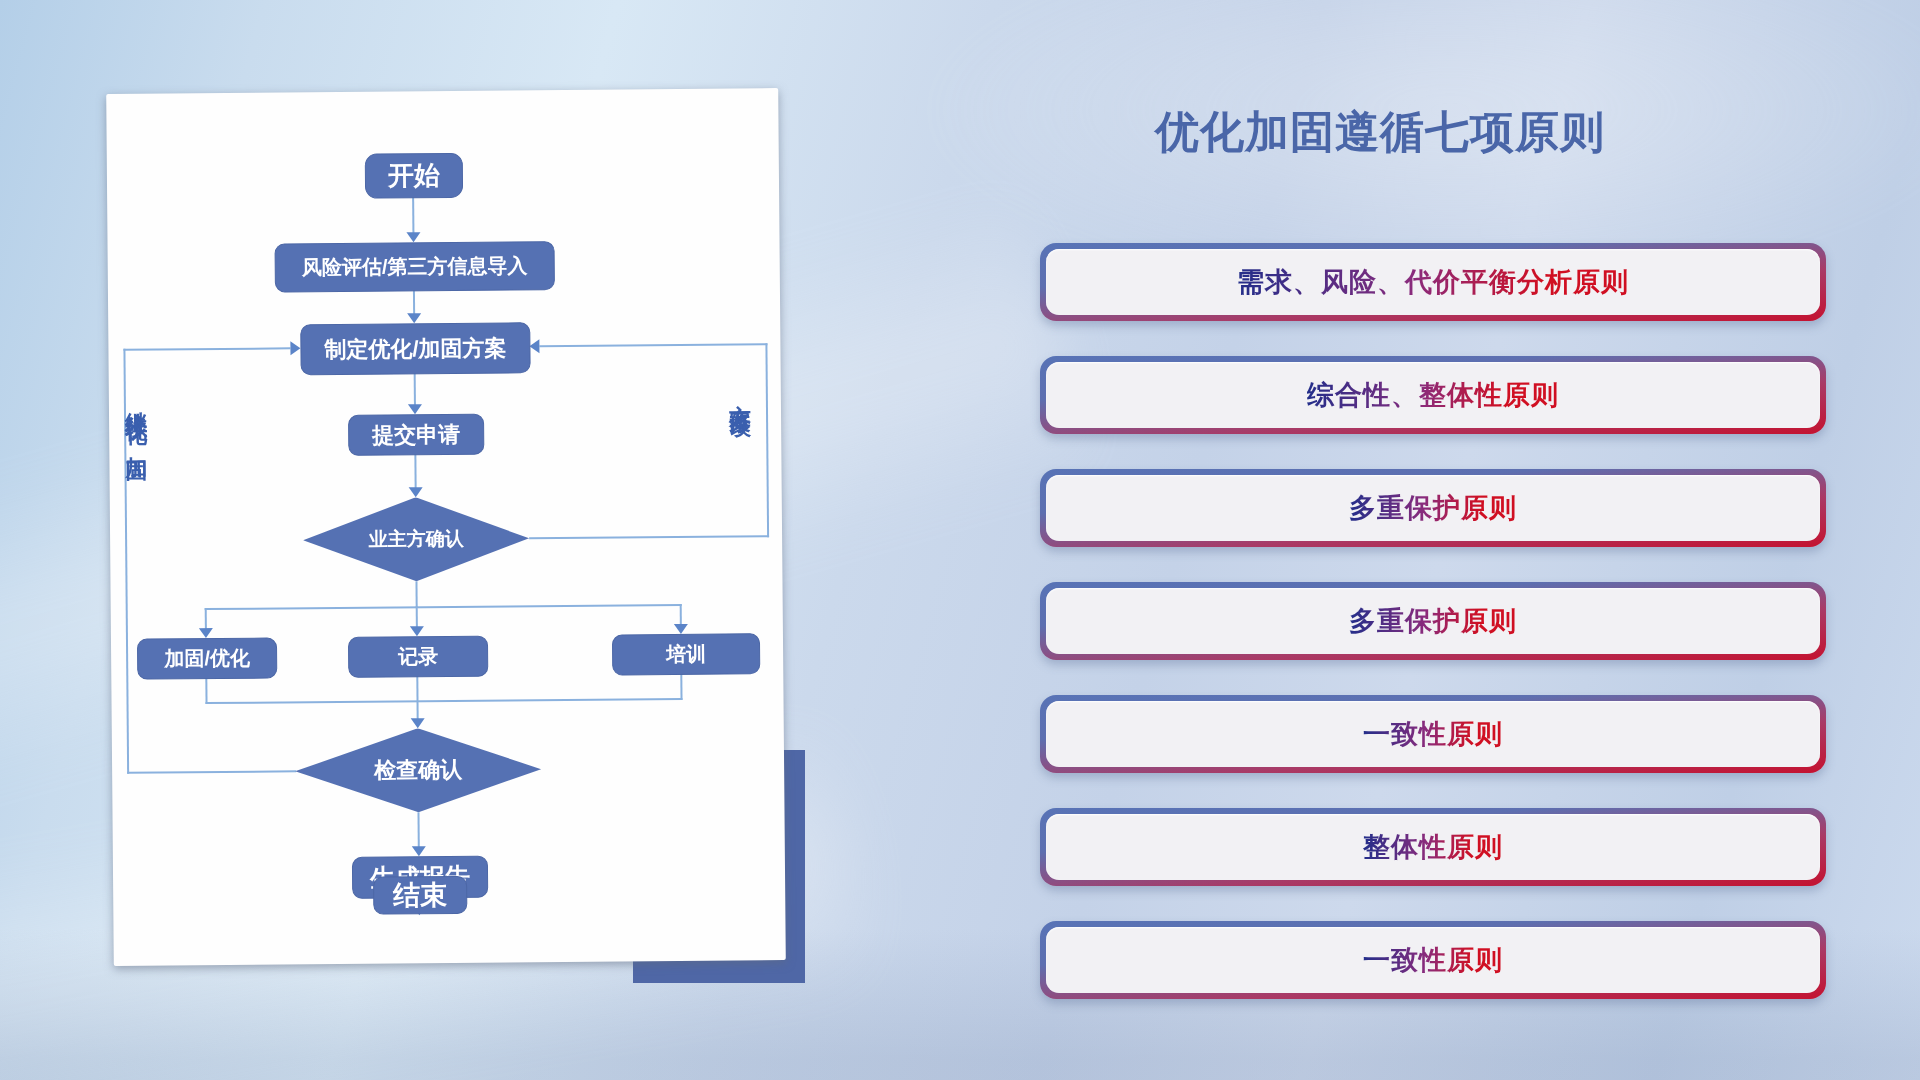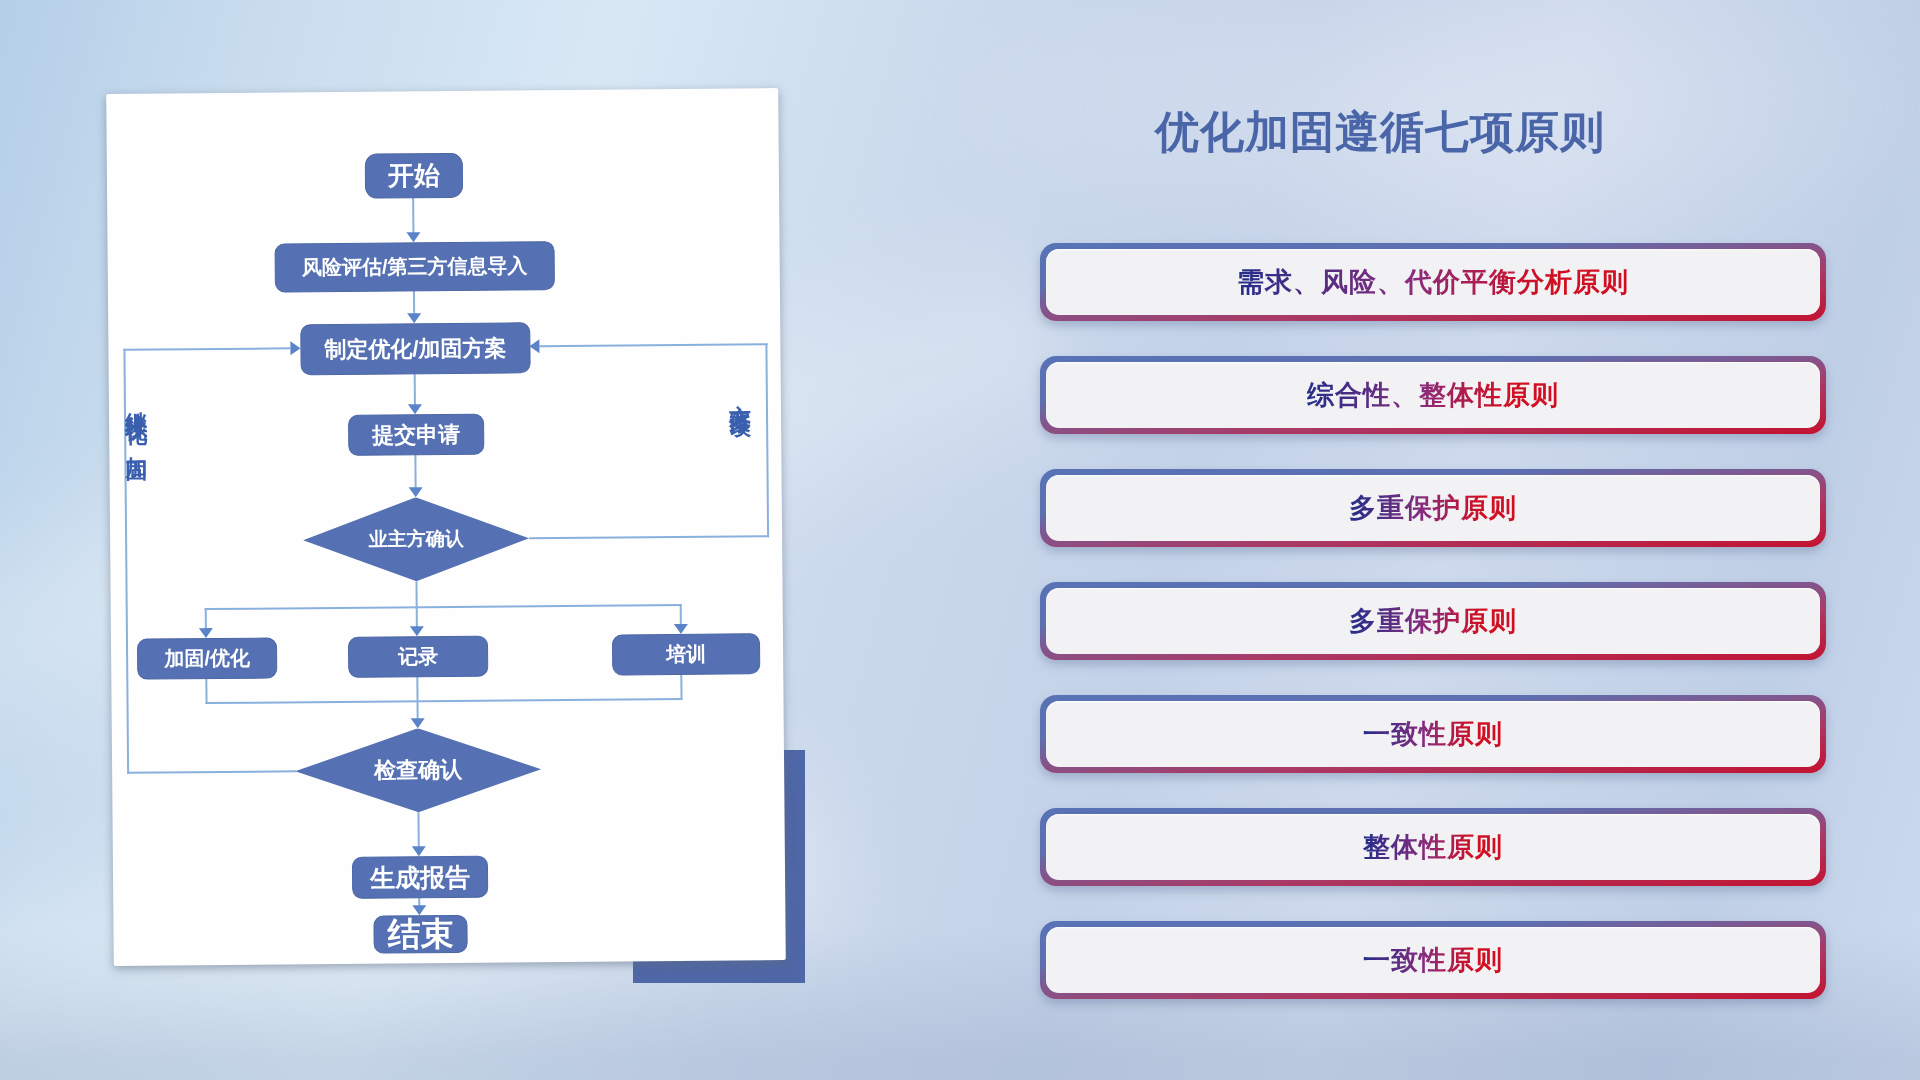--- a/index.html
+++ b/index.html
@@ -24,21 +24,21 @@
         background:#5571b3;border:1px solid #4c67a6;color:#fff;font-weight:bold;
         border-radius:10px;text-align:center;line-height:1.05;}
   .n-start   {left:258px;top:62px;width:96px;height:43px;font-size:26px;border-radius:12px;}
   .n-risk    {left:167px;top:151px;width:278px;height:47px;font-size:20px;}
   .n-plan    {left:192px;top:232px;width:228px;height:49px;font-size:22px;}
   .n-submit  {left:239px;top:323px;width:134px;height:39px;font-size:22px;}
   .n-reinforce{left:26px;top:545px;width:138px;height:39px;font-size:20px;}
   .n-record  {left:237px;top:545px;width:138px;height:39px;font-size:20px;}
   .n-training{left:501px;top:545px;width:146px;height:39px;font-size:20px;}
   .n-report  {left:239px;top:765px;width:134px;height:40px;font-size:25px;}
-  .n-end     {left:260px;top:824px;width:92px;height:36px;font-size:33px;}
+  .n-end     {left:260px;top:785px;width:92px;height:36px;font-size:27px;}
   .diamond{position:absolute;display:flex;align-items:center;justify-content:center;
            background:#5571b3;color:#fff;font-weight:bold;font-size:19px;
            clip-path:polygon(50% 0,100% 50%,50% 100%,0 50%);}
   .d-owner{left:193px;top:406px;width:226px;height:84px;}
   .d-check{left:183px;top:637px;width:246px;height:84px;font-size:22px;}
 
   .vl{position:absolute;width:2px;background:#8ab1de;}
   .hl{position:absolute;height:2px;background:#8ab1de;}
   .arr-d{position:absolute;width:0;height:0;border-left:7px solid transparent;border-right:7px solid transparent;border-top:10px solid #5b84c8;}
   .arr-r{position:absolute;width:0;height:0;border-top:7px solid transparent;border-bottom:7px solid transparent;border-left:10px solid #5b84c8;}

